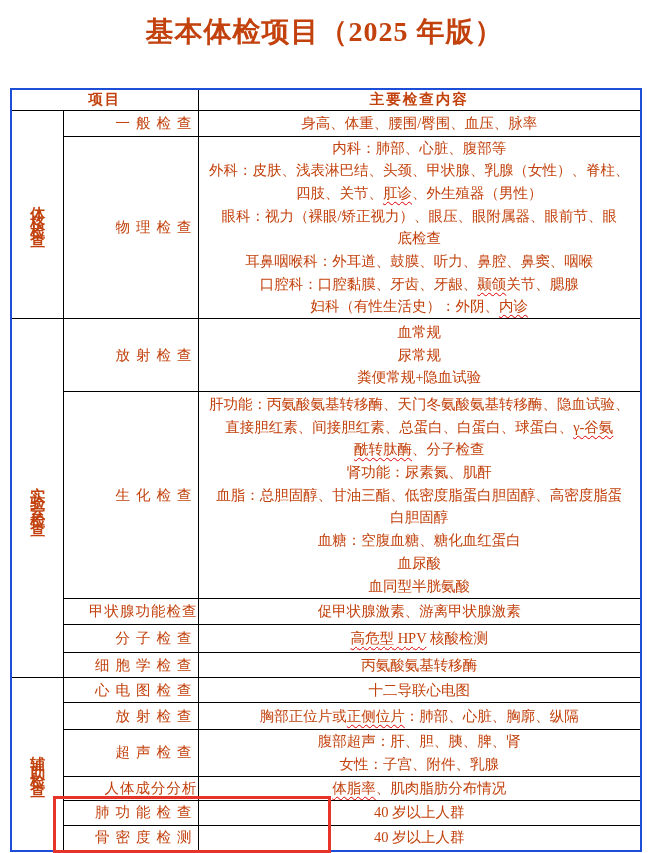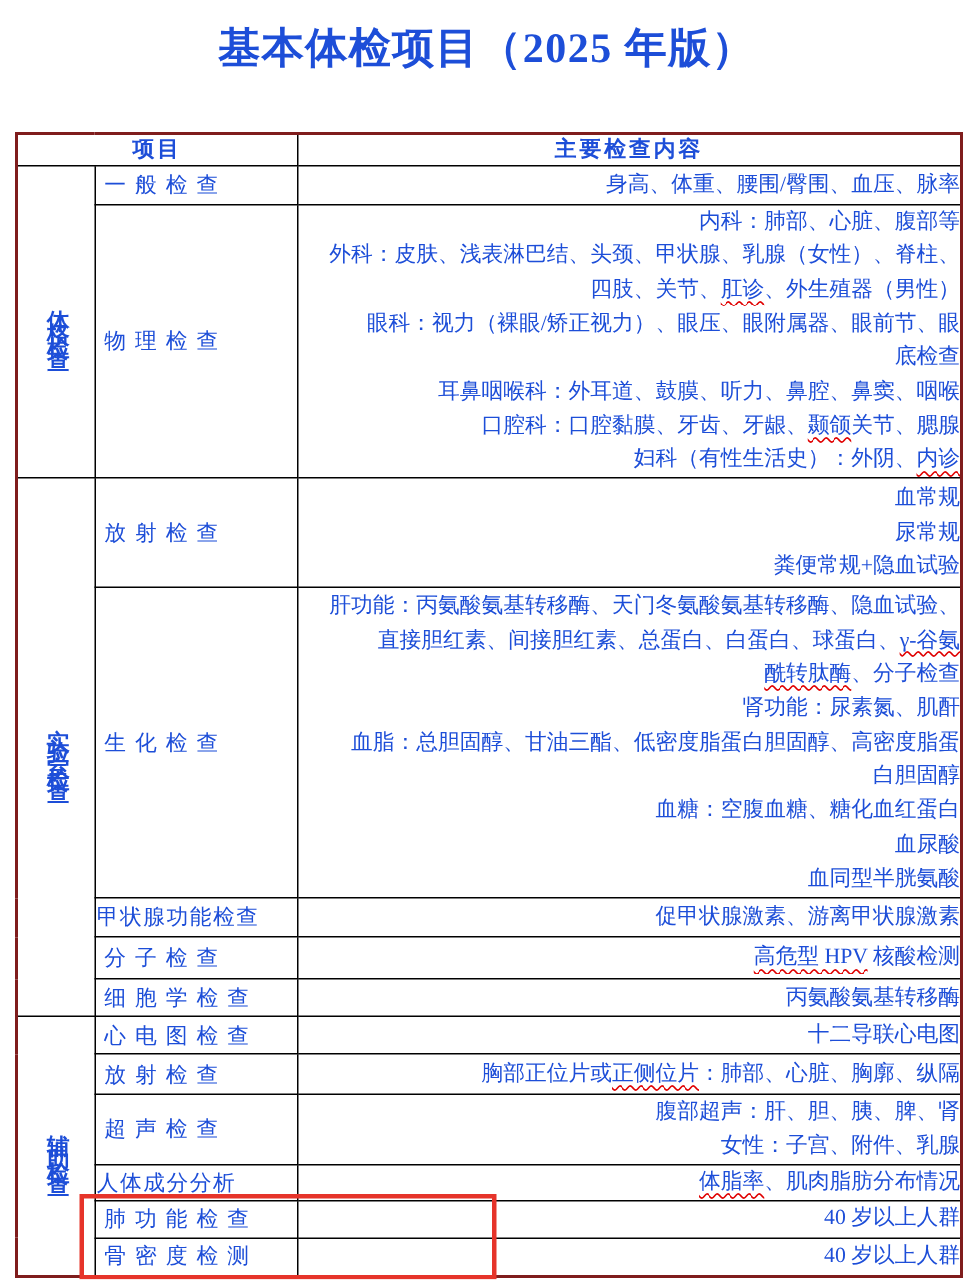--- a/index.html
+++ b/index.html
@@ -2,41 +2,41 @@
 <html><head>
 <meta charset="utf-8">
 <style>
   html, body { margin: 0; padding: 0; background: #ffffff; }
   .page {
     position: relative;
     width: 649px;
     height: 853px;
     background: #ffffff;
     font-family: "Liberation Serif", serif;
-    color: #1d4ed8;
+    color: #c2410c;
     overflow: hidden;
   }
   .doc-title {
     position: absolute;
     top: 13px;
     left: 0;
     width: 100%;
     text-align: center;
     font-size: 28px;
     font-weight: bold;
     letter-spacing: 1px;
   }
   table.exam {
     position: absolute;
     left: 10px;
     top: 88px;
     width: 630px;
     border-collapse: collapse;
     table-layout: fixed;
-    border: 2px solid #7f1d1d;
+    border: 2px solid #1d4ed8;
     font-size: 14.5px;
   }
   table.exam th, table.exam td {
     border: 1px solid #000;
     padding: 0;
     vertical-align: middle;
     overflow: hidden;
   }
   th.hdr {
     font-size: 14.5px;
@@ -47,24 +47,24 @@
   td.group { text-align: center; }
   .vtext {
     display: inline-block;
     writing-mode: vertical-lr;
     text-orientation: upright;
     font-weight: bold;
     font-size: 15px;
     letter-spacing: 9px;
     line-height: 1;
   }
-  td.item { text-align: left; }
+  td.item { text-align: right; }
   td.item.sp-wide   { letter-spacing: 6px; text-indent: 6px; }
   td.item.sp-narrow { letter-spacing: 1px; text-indent: 1px; }
-  td.content { padding-left: 5px; text-align: right; }
+  td.content { padding-left: 5px; text-align: center; }
   .cl { line-height: 22.7px; white-space: nowrap; }
   .sq {
     text-decoration: underline;
     text-decoration-style: wavy;
     text-decoration-color: #e00000;
     text-decoration-thickness: 1px;
     text-underline-offset: 3px;
   }
   .highlight-box {
     position: absolute;

